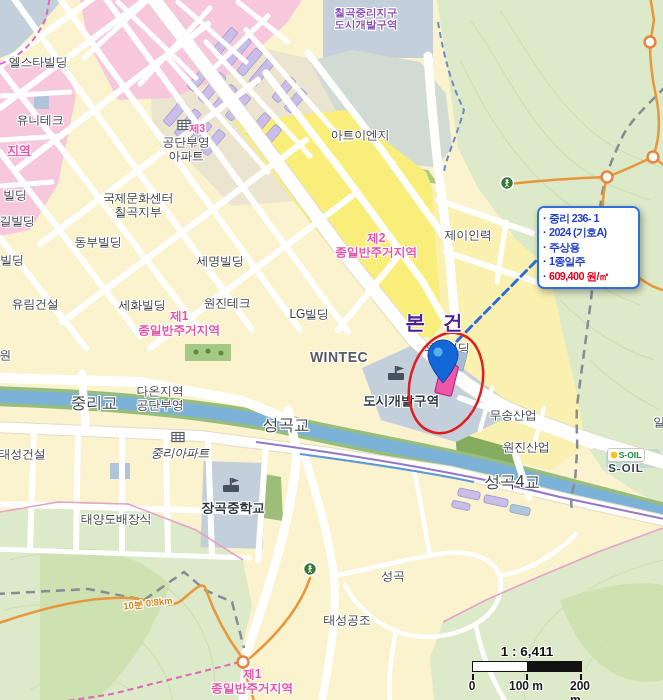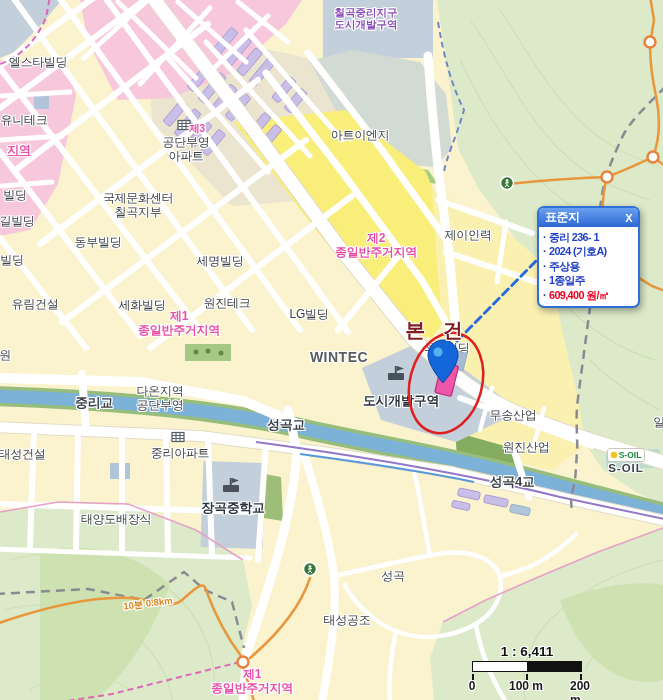--- a/index.html
+++ b/index.html
@@ -5,21 +5,21 @@
   html,body{margin:0;padding:0;background:#888;}
   .stage{position:relative;width:663px;height:700px;overflow:hidden;background:#FAF3CE;
          font-family:"Liberation Sans","DejaVu Sans",sans-serif;}
   .stage svg{position:absolute;left:0;top:0;}
   svg.base{z-index:0;}
   #map-labels{position:absolute;left:0;top:0;width:542px;height:700px;z-index:2;pointer-events:none;}
   .lbl{position:absolute;transform:translate(-50%,-50%);white-space:pre;text-align:center;
        line-height:1.15;letter-spacing:-0.3px;color:#3A4046;font-size:12px;
        text-shadow:-1px -1px 0 #fff,1px -1px 0 #fff,-1px 1px 0 #fff,1px 1px 0 #fff,0 -1px 0 #fff,0 1px 0 #fff,-1px 0 0 #fff,1px 0 0 #fff;}
   .lbl.sc{font-size:13px;font-weight:bold;color:#2A333C;}
-  .lbl.bs{font-size:13px;color:#3A4046;font-weight:bold;}
+  .lbl.bs{font-size:16px;color:#3A4046;}
   .lbl.lt{font-size:14px;font-weight:bold;color:#565C62;letter-spacing:.5px;}
   .lbl.zp{font-weight:bold;color:#E84FA8;}
   .lbl.zps{font-weight:bold;color:#E84FA8;font-size:10.5px;}
   .lbl.zpu{font-weight:bold;color:#8A4FB8;font-size:10.5px;letter-spacing:0;}
   .lbl.tr{font-weight:bold;color:#D8861E;font-size:9.5px;letter-spacing:0;}
   svg.over{z-index:3;pointer-events:none;}
   .subject{position:absolute;z-index:4;transform:translate(-50%,-50%);font-size:20px;font-weight:bold;
            letter-spacing:6px;color:#FF0808;white-space:pre;
            text-shadow:-1px -1px 0 #fff,1px -1px 0 #fff,-1px 1px 0 #fff,1px 1px 0 #fff;}
   
@@ -268,21 +268,21 @@
           <circle cy="-2.4" r="1.4" fill="#fff"></circle>
           <path d="M0,-1 L0,1.5 M0,1.5 L-1.8,4 M0,1.5 L1.8,4 M-2,0.2 L2,-0.6" stroke="#fff" stroke-width="1" fill="none"></path>
         </g>
     </g>
   </svg>
 
   <div id="map-labels">
       <div class="lbl zpu" style="left: 366px; top: 18px;">칠곡중리지구
 도시개발구역</div>
       <div class="lbl b" style="left: 38px; top: 63px;">엘스타빌딩</div>
-      <div class="lbl b" style="left: 24px; top: 121px; text-align: center;">유니테크</div>
+      <div class="lbl b" style="left: 40px; top: 121px; text-align: center;">유니테크</div>
       <div class="lbl zp" style="left: 19px; top: 151px; text-decoration: underline;">지역</div>
       <div class="lbl zps" style="left: 197px; top: 128px;">제3</div>
       <div class="lbl b" style="left: 186px; top: 150px;">공단부영
 아파트</div>
       <div class="lbl b" style="left: 138px; top: 206px;">국제문화센터
 칠곡지부</div>
       <div class="lbl b" style="left: 98px; top: 243px;">동부빌딩</div>
       <div class="lbl b" style="left: 220px; top: 262px;">세명빌딩</div>
       <div class="lbl b" style="left: 15px; top: 196px;">빌딩</div>
       <div class="lbl b" style="left: 17px; top: 222px;">길빌딩</div>
@@ -297,21 +297,21 @@
       <div class="lbl zp" style="left: 376px; top: 246px;">제2
 종일반주거지역</div>
       <div class="lbl zp" style="left: 179px; top: 324px;">제1
 종일반주거지역</div>
       <div class="lbl b" style="left: 446px; top: 349px;">석준빌딩</div>
       <div class="lbl sc" style="left: 401px; top: 401px;">도시개발구역</div>
       <div class="lbl b" style="left: 160px; top: 399px;">다온지역
 공단부영</div>
       <div class="lbl bs" style="left: 94px; top: 403px;">중리교</div>
       <div class="lbl b" style="left: 22px; top: 455px;">태성건설</div>
-      <div class="lbl b" style="left: 180px; top: 454px;">중리아파트</div>
+      <div class="lbl b" style="left: 180px; top: 454px; font-style: italic;">중리아파트</div>
       <div class="lbl b" style="left: 68px; top: 520px; margin-left: 48px;">태양도배장식</div>
       <div class="lbl sc" style="left: 233px; top: 508px;">장곡중학교</div>
       <div class="lbl b" style="left: 513px; top: 416px;">무송산업</div>
       <div class="lbl b" style="left: 526px; top: 448px;">원진산업</div>
       <div class="lbl bs" style="left: 286px; top: 425px;">성곡교</div>
       <div class="lbl bs" style="left: 512px; top: 482px;">성곡4교</div>
       <div class="lbl b" style="left: 393px; top: 577px;">성곡</div>
       <div class="lbl b" style="left: 347px; top: 621px;">태성공조</div>
       <div class="lbl zp" style="left: 252px; top: 682px;">제1
 종일반주거지역</div>
@@ -328,35 +328,31 @@
       <rect x="438" y="364" width="17" height="31" rx="2" fill="#EE57A8" stroke="#C02880" stroke-width="1.2"></rect>
     </g>
     <path d="M457,341 L538,259" stroke="#2B6BE0" stroke-width="3" stroke-dasharray="8 5" stroke-linecap="round" fill="none"></path>
     <ellipse cx="446" cy="383" rx="36" ry="51" transform="rotate(15 446 383)" fill="none" stroke="#E02020" stroke-width="2.5"></ellipse>
     <g>
       <path d="M443,340 c-8.3,0 -15,6.7 -15,15 c0,11 15,28 15,28 c0,0 15,-17 15,-28 c0,-8.3 -6.7,-15 -15,-15 z" fill="#1467D8" stroke="#0B3FA0" stroke-width="1"></path>
       <circle cx="438" cy="352" r="4.5" fill="#5FB8F0" opacity="0.9"></circle>
     </g>
   </svg>
 
-  <div class="subject" style="left: 437px; top: 330px; color: #7f1d1d;">본 건</div>
+  <div class="subject" style="left: 437px; top: 322px; color: #4c1d95;">본 건</div>
 
   <div class="soil">
     <div class="soil-box">
       <span class="soil-sun"></span>
       <b>S-OIL</b>
     </div>
     <div class="soil-name">S-OIL</div>
   </div>
 
   <div class="popup" style="border-color: rgb(46, 111, 216);">
-    <div class="popup-head">
-      <span>표준지</span>
-      <span class="popup-close">X</span>
-    </div>
     <div class="popup-body" id="popup-body">
         <div class="p-item">
           <span class="blt">·</span>
           <span>중리 236- 1</span>
         </div>
         <div class="p-item">
           <span class="blt">·</span>
           <span>2024 (기호A)</span>
         </div>
         <div class="p-item">

